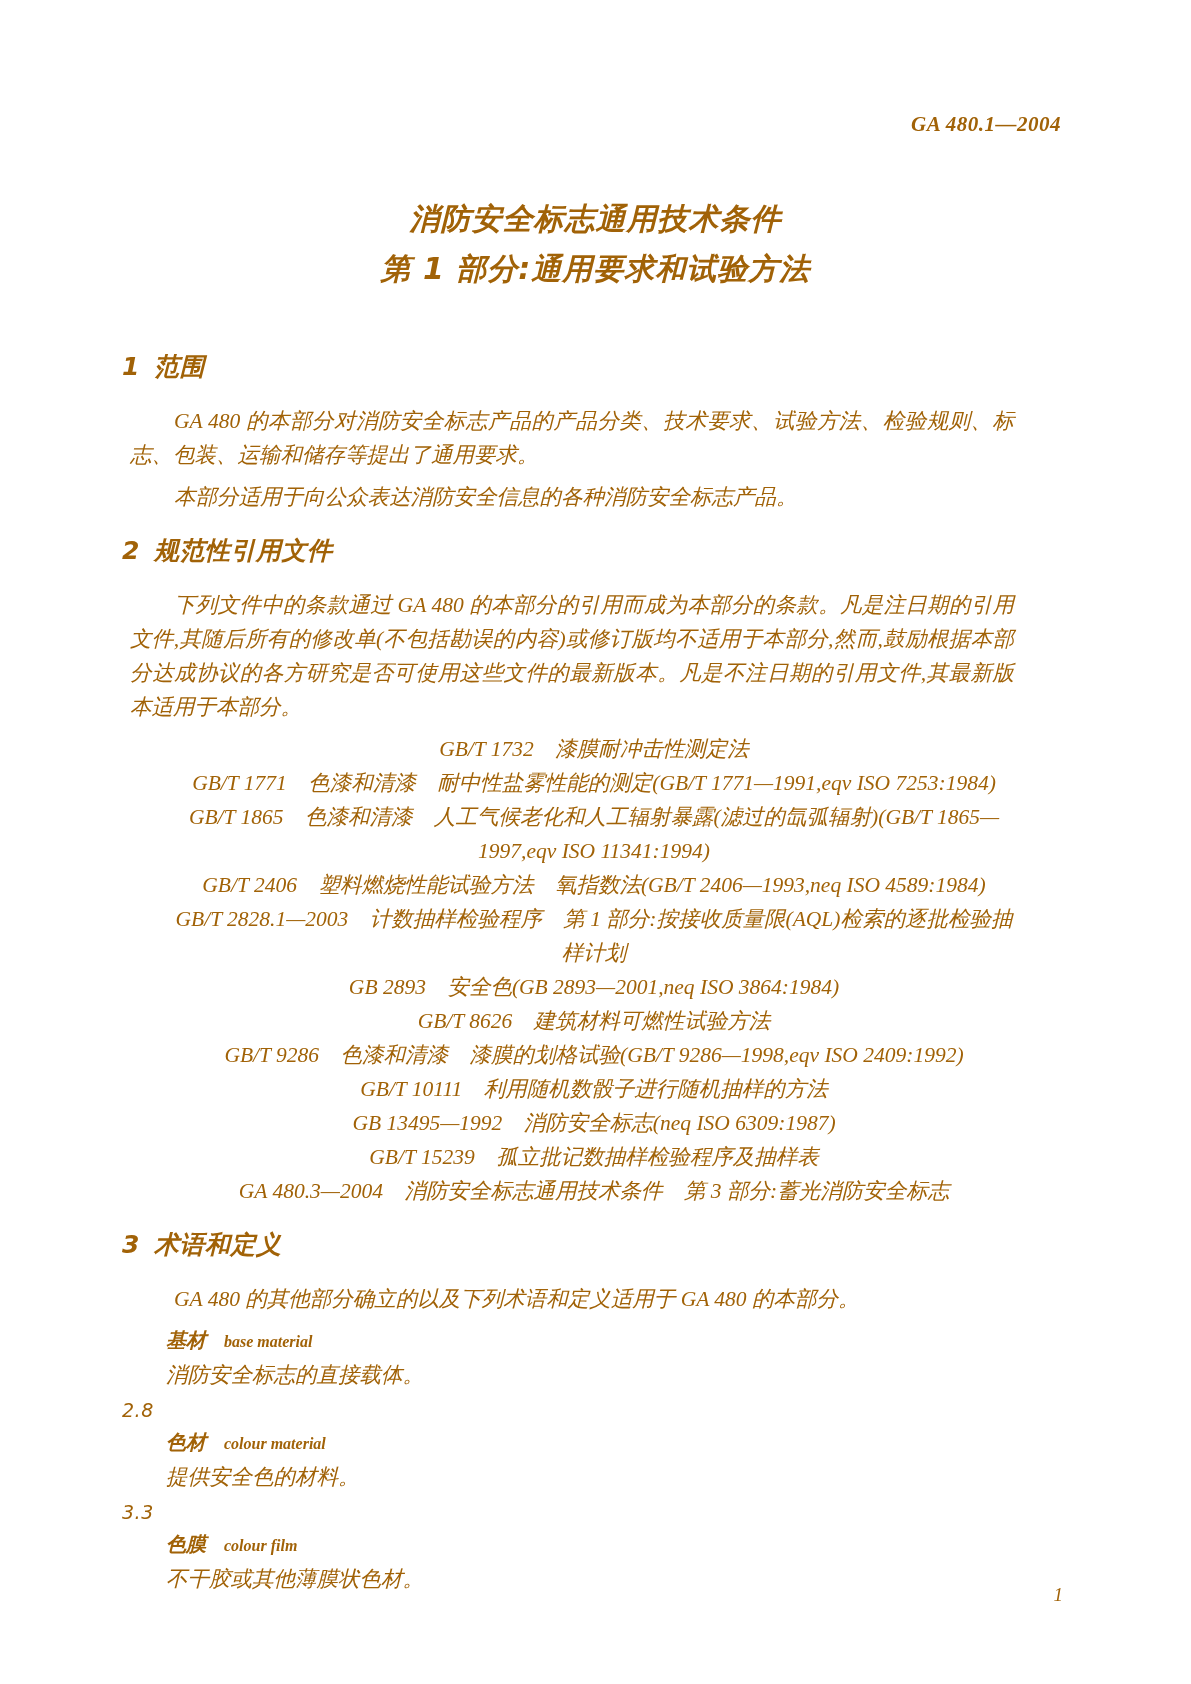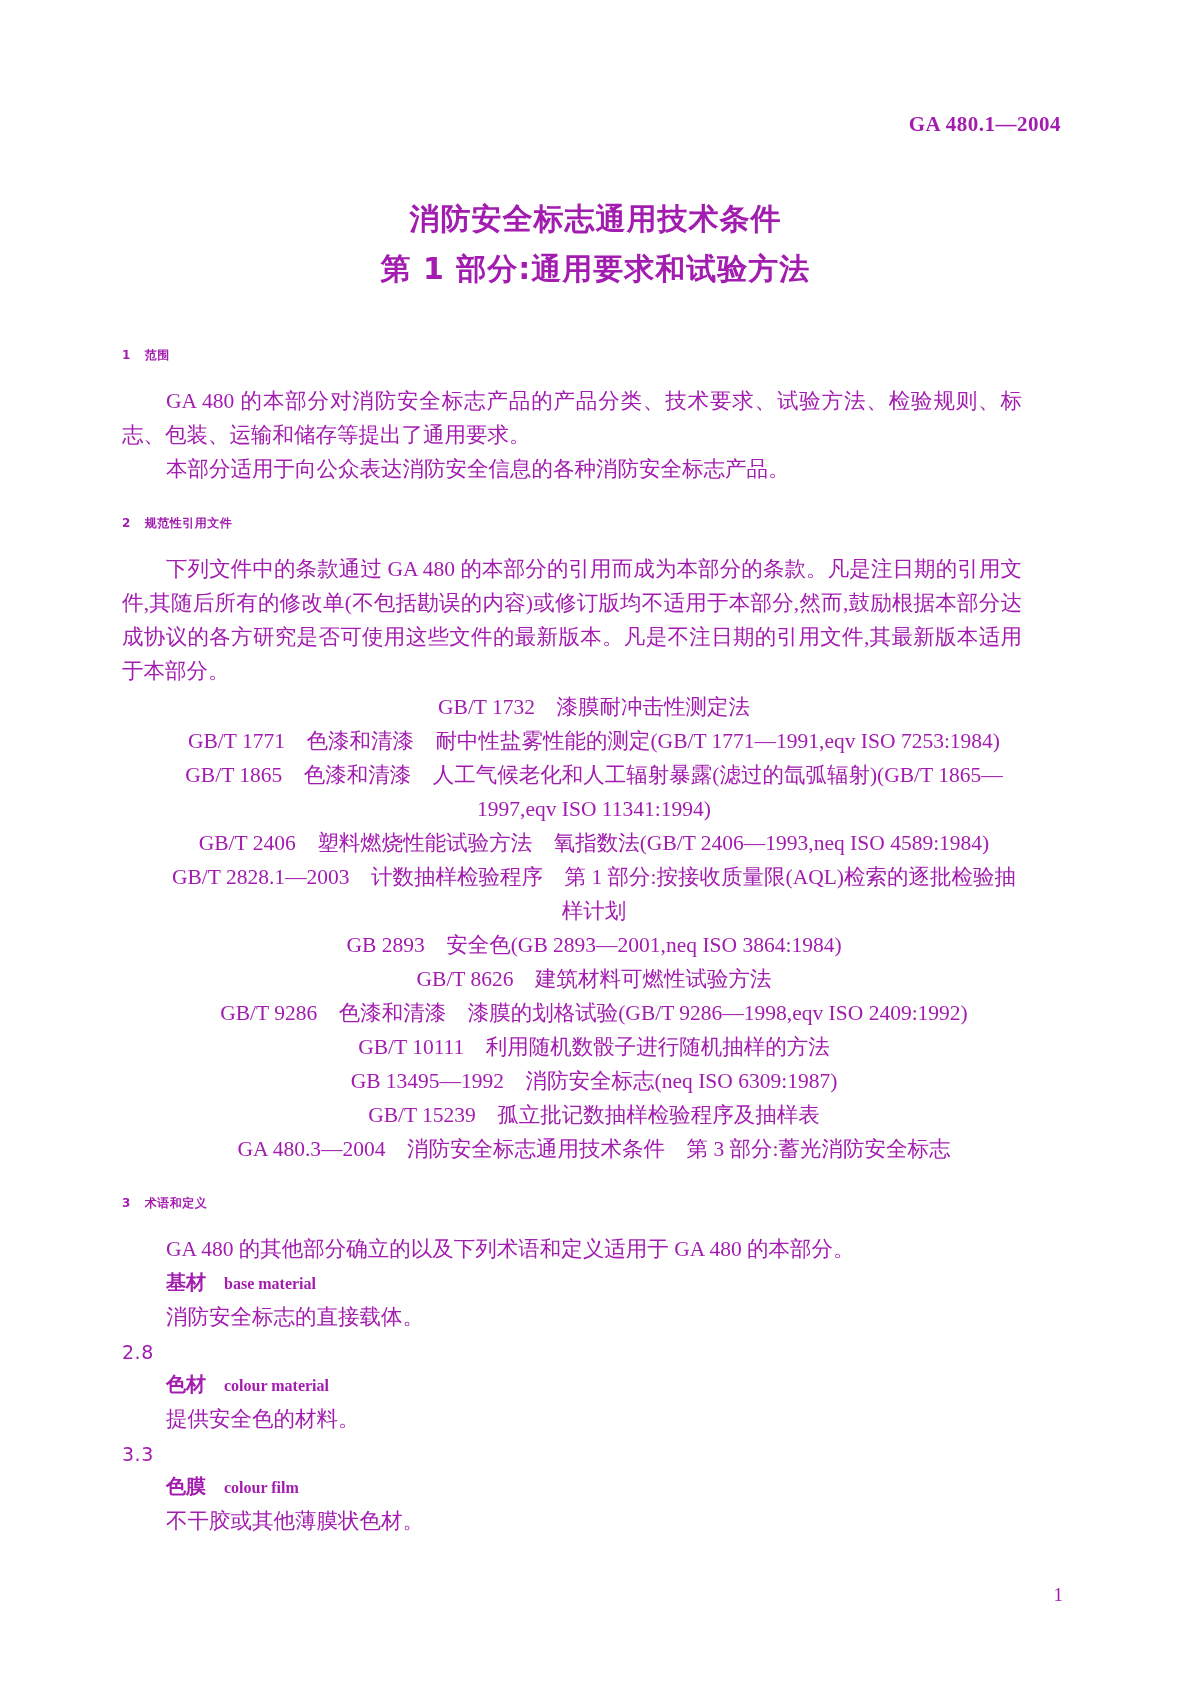--- a/index.html
+++ b/index.html
@@ -9,22 +9,23 @@
     background: #ffffff;
   }
   .page {
     position: relative;
     width: 1191px;
     height: 1684px;
     background: #ffffff;
     margin: 0 auto;
     overflow: hidden;
     font-family: "Liberation Serif", "DejaVu Serif", serif;
-    color: #a21caf;
+    color: #a16207;
     box-sizing: border-box;
+    font-style: italic;
   }
 
   
   .doc-header {
     position: absolute;
     top: 112px;
     right: 130px;
     font-family: "Liberation Serif", "DejaVu Serif", serif;
     font-size: 21px;
     font-weight: bold;
@@ -54,36 +55,36 @@
   .body {
     position: absolute;
     top: 340px;
     left: 122px;
     width: 900px;
   }
 
   
   .h-sec {
     font-family: "DejaVu Sans", "Liberation Sans", sans-serif;
-    font-size: 12px;
+    font-size: 25px;
     font-weight: bold;
     line-height: 30px;
-    margin: 0 0 6px 0;
+    margin: 12px 0 6px 0;
     letter-spacing: 0.5px;
   }
   .h-sec .num { margin-right: 14px; }
 
   .sec-gap-top { margin-top: 22px; }
 
   
   p.para {
     font-family: "Liberation Serif", "DejaVu Serif", serif;
     font-size: 21.5px;
     line-height: 34px;
-    margin: 0;
+    margin: 8px;
     text-align: justify;
     text-justify: inter-ideograph;
     letter-spacing: 0px;
   }
   p.indent { text-indent: 44px; }
 
   
   .reflist {
     margin-top: 2px;
   }

